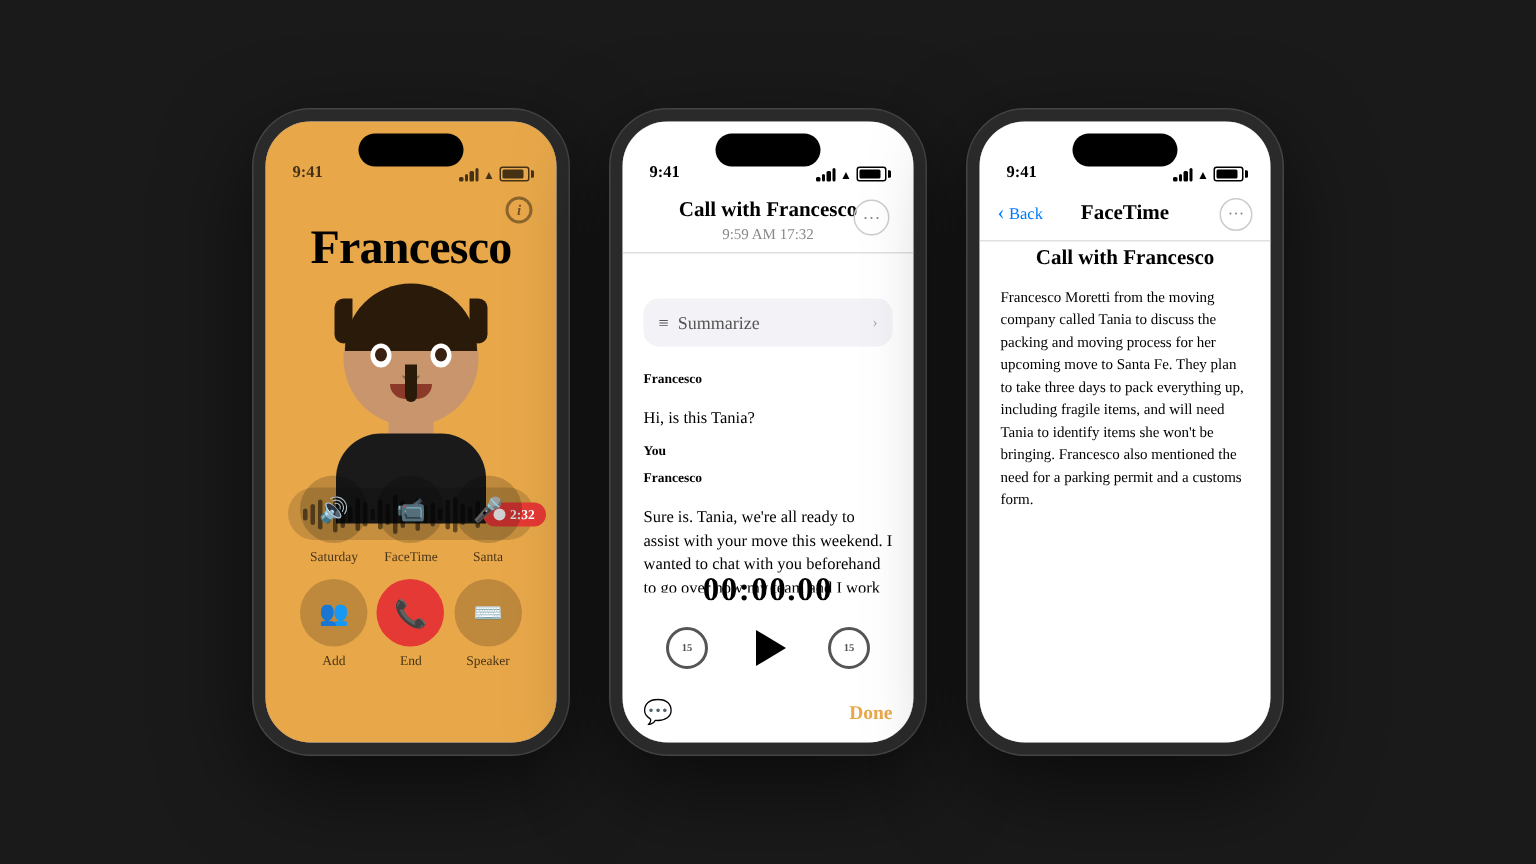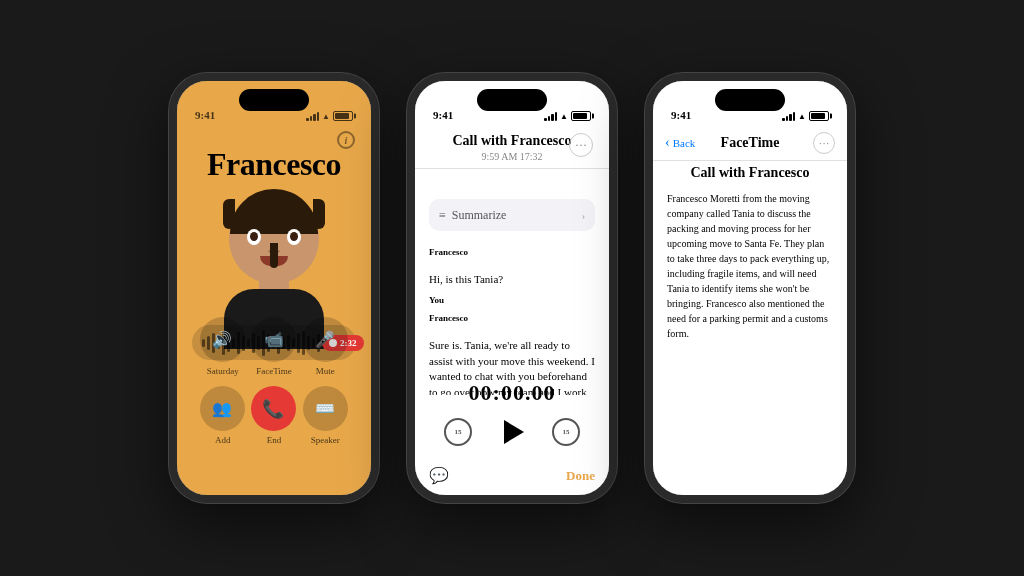--- a/index.html
+++ b/index.html
@@ -783,21 +783,21 @@
           <div class="ctrl-btn">
             <div class="ctrl-circle">🔊</div>
             <span class="ctrl-label">Saturday</span>
           </div>
           <div class="ctrl-btn">
             <div class="ctrl-circle">📹</div>
             <span class="ctrl-label">FaceTime</span>
           </div>
           <div class="ctrl-btn">
             <div class="ctrl-circle">🎤</div>
-            <span class="ctrl-label">Mute</span>
+            <span class="ctrl-label">Santa</span>
           </div>
         </div>
         <div class="controls-row">
           <div class="ctrl-btn">
             <div class="ctrl-circle">👥</div>
             <span class="ctrl-label">Add</span>
           </div>
           <div class="ctrl-btn">
             <div class="ctrl-circle end-call">📞</div>
             <span class="ctrl-label">End</span>

